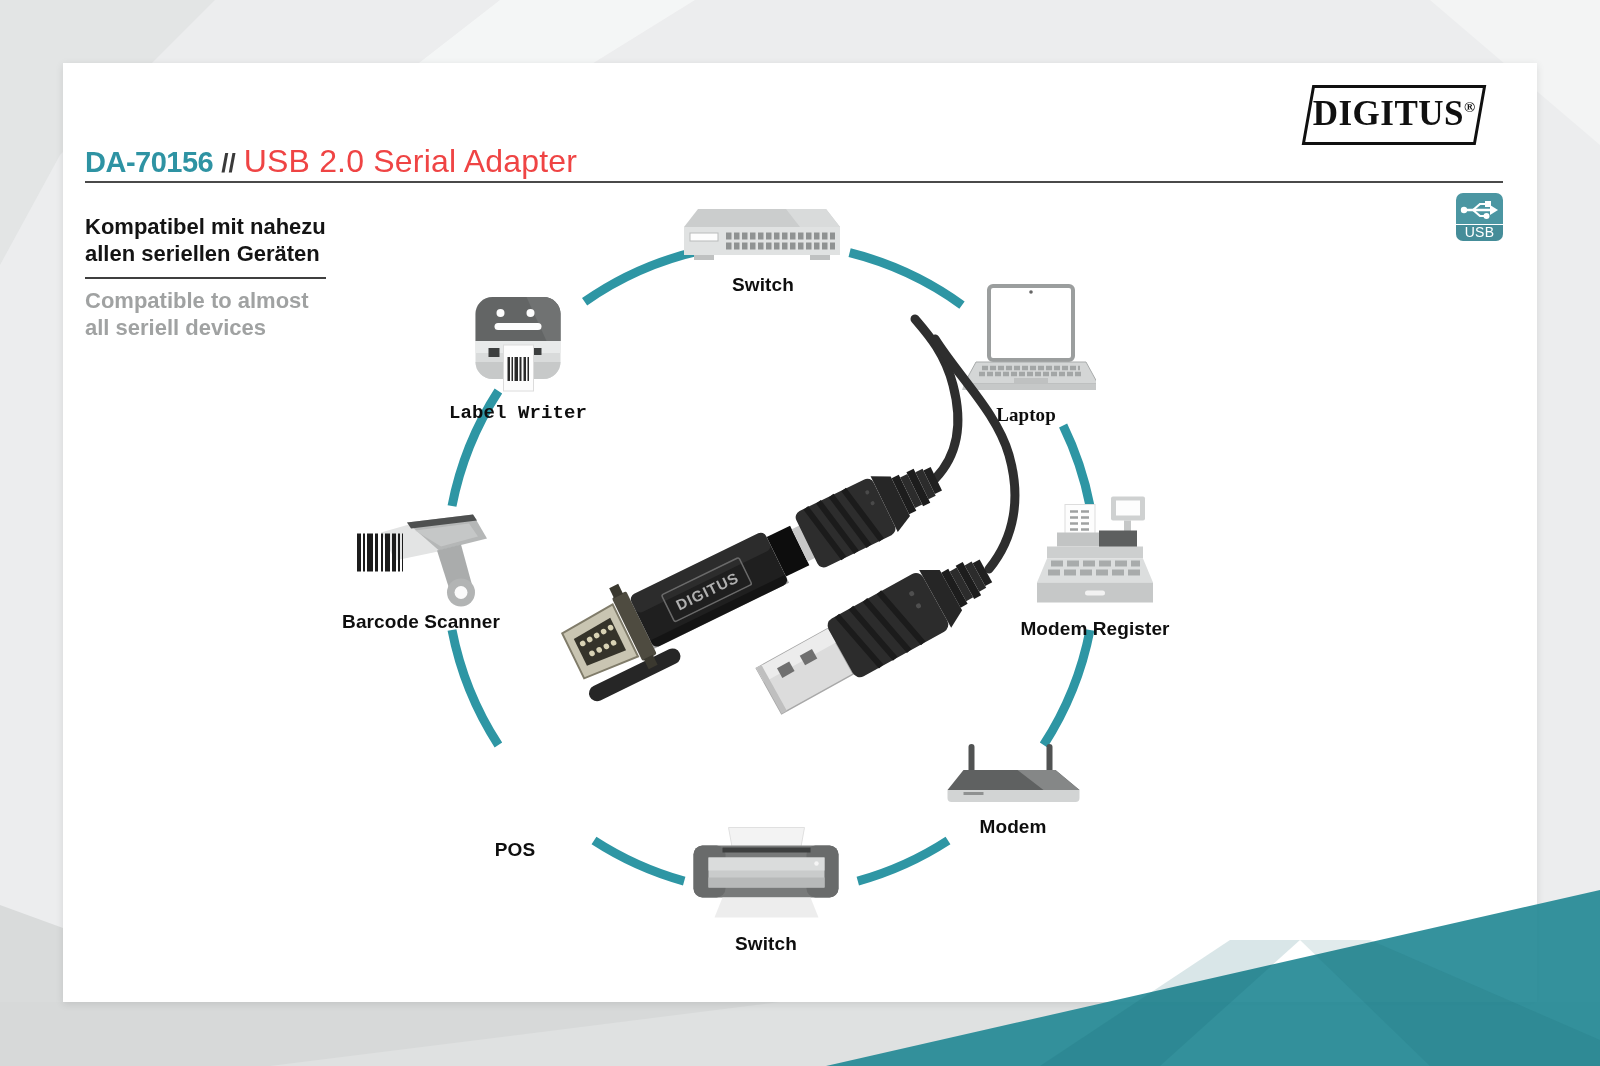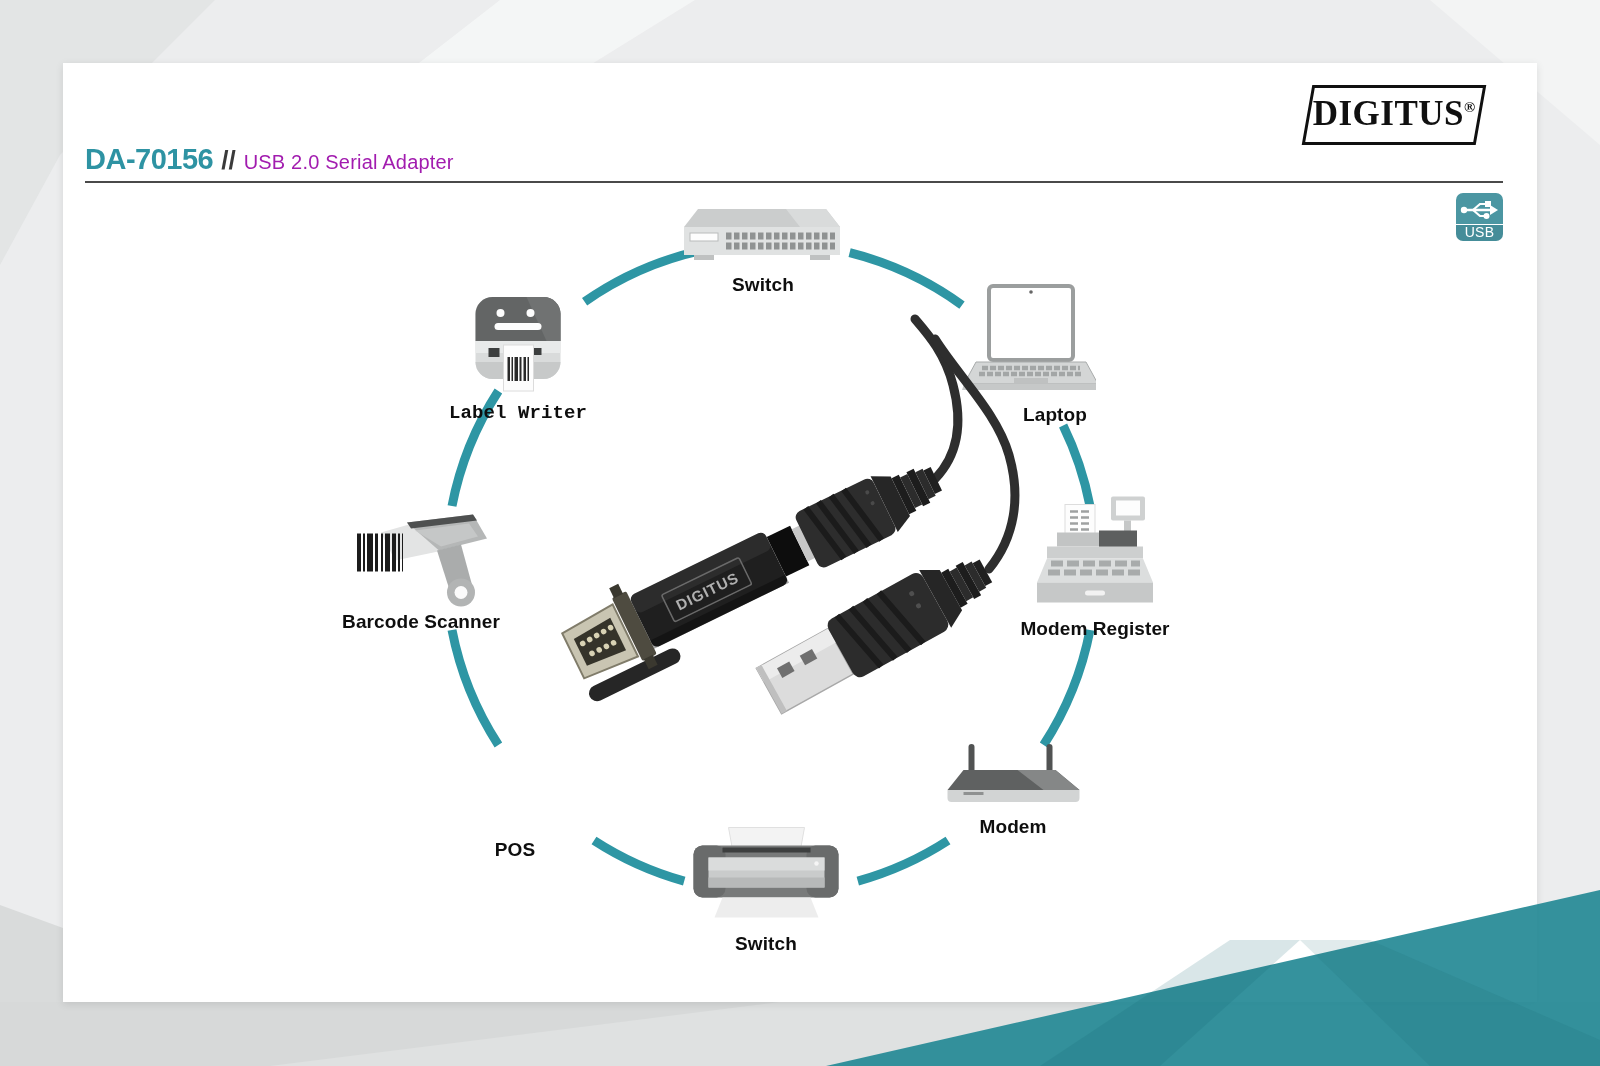--- a/index.html
+++ b/index.html
@@ -16,21 +16,21 @@
   .card{
     position:absolute;left:63px;top:63px;width:1474px;height:939px;
     background:#ffffff;z-index:1;
     box-shadow:0 2px 8px rgba(0,0,0,.10);
   }
 
   
   .title-row{position:absolute;left:22px;top:80px;display:flex;align-items:baseline;gap:8px;white-space:nowrap;}
   .code{font-size:29px;font-weight:bold;color:#2e93a3;letter-spacing:-0.5px;}
   .sep{font-size:26px;font-weight:bold;color:#3a3a3a;}
-  .pname{font-size:20px;font-weight:400;color:#a21caf;letter-spacing:0.2px;}
+  .pname{font-size:32px;font-weight:400;color:#ef4444;letter-spacing:0.2px;}
   .title-rule{position:absolute;left:22px;right:34px;top:118px;border-top:2px solid #4a4a4a;height:0;}
 
   .intro{position:absolute;left:22px;top:150px;}
   .intro .de{
     display:inline-block;font-size:22px;line-height:27px;font-weight:bold;color:#141414;
     border-bottom:2.5px solid #3f3f3f;padding-bottom:10px;
   }
   .intro .en{margin-top:8px;font-size:22px;line-height:27px;font-weight:bold;color:#a0a2a2;}
 
   
@@ -98,20 +98,30 @@
         <line x1="8" y1="13" x2="32" y2="13" stroke="#fff" stroke-width="2.4"></line>
         <polygon points="31,8 39,13 31,18" fill="#fff"></polygon>
         <path d="M14,13 L21,7 L26,7" fill="none" stroke="#fff" stroke-width="2.2"></path>
         <rect x="26" y="4" width="6" height="6" fill="#fff"></rect>
         <path d="M14,13 L21,19 L25,19" fill="none" stroke="#fff" stroke-width="2.2"></path>
         <circle cx="27.5" cy="19" r="3" fill="#fff"></circle>
       </svg>
       <div class="strip">USB 2.0</div>
     </div>
 
+    <div class="intro">
+      <div class="de">
+        <div>Kompatibel mit nahezu</div>
+        <div>allen seriellen Geräten</div>
+      </div>
+      <div class="en">
+        <div>Compatible to almost</div>
+        <div>all seriell devices</div>
+      </div>
+    </div>
 
     <div class="diagram">
 
       <svg width="1474" height="939" viewBox="0 0 1474 939" style="position:absolute;inset:0;">
         <g fill="none" stroke="#2e96a4" stroke-width="9">
           <path d="M786.6 189.7 A325 325 0 0 1 899.0 242.1"></path>
           <path d="M1000.1 362.5 A325 325 0 0 1 1027.0 443.0"></path>
           <path d="M1027.0 567.0 A325 325 0 0 1 980.6 682.0"></path>
           <path d="M885.0 777.6 A325 325 0 0 1 794.8 818.2"></path>
           <path d="M621.2 818.2 A325 325 0 0 1 531.0 777.6"></path>
@@ -139,21 +149,21 @@
         <svg width="140" height="110" viewBox="0 0 140 110">
           <rect x="33" y="2" width="84" height="74" rx="4" fill="#ffffff" stroke="#9b9e9e" stroke-width="4"></rect>
           <circle cx="75" cy="8" r="1.8" fill="#666"></circle>
           <polygon points="20,78 130,78 142,100 8,100" fill="#d4d6d6" stroke="#a8abab" stroke-width="1"></polygon>
           <line x1="26" y1="84" x2="124" y2="84" stroke="#a3a6a6" stroke-width="4.5" stroke-dasharray="6 2"></line>
           <line x1="23" y1="90" x2="127" y2="90" stroke="#a3a6a6" stroke-width="4.5" stroke-dasharray="6 2"></line>
           <rect x="58" y="94" width="34" height="5" fill="#bfc1c1"></rect>
           <polygon points="8,100 142,100 144,106 6,106" fill="#c6c8c8"></polygon>
         </svg>
       </div>
-      <div class="dev-label" style="left:992px;top:329px;">Laptop</div>
+      <div class="dev-label" style="left:963px;top:329px;font-family:Liberation Serif, serif;">Laptop</div>
 
       <div class="device" style="left:1032px;top:489px;">
         <svg width="120" height="115" viewBox="0 0 120 115">
           <rect x="76" y="2" width="34" height="24" rx="2" fill="#cfd1d1"></rect>
           <rect x="81" y="6" width="24" height="15" fill="#fdfdfd"></rect>
           <rect x="89" y="26" width="7" height="14" fill="#c6c8c8"></rect>
           <rect x="30" y="10" width="30" height="40" fill="#fdfdfd" stroke="#dddddd" stroke-width="1"></rect>
           <line x1="35" y1="17" x2="56" y2="17" stroke="#9fa1a1" stroke-width="2.5" stroke-dasharray="8 3"></line>
           <line x1="35" y1="23" x2="56" y2="23" stroke="#9fa1a1" stroke-width="2.5" stroke-dasharray="8 3"></line>
           <line x1="35" y1="29" x2="56" y2="29" stroke="#9fa1a1" stroke-width="2.5" stroke-dasharray="8 3"></line>

